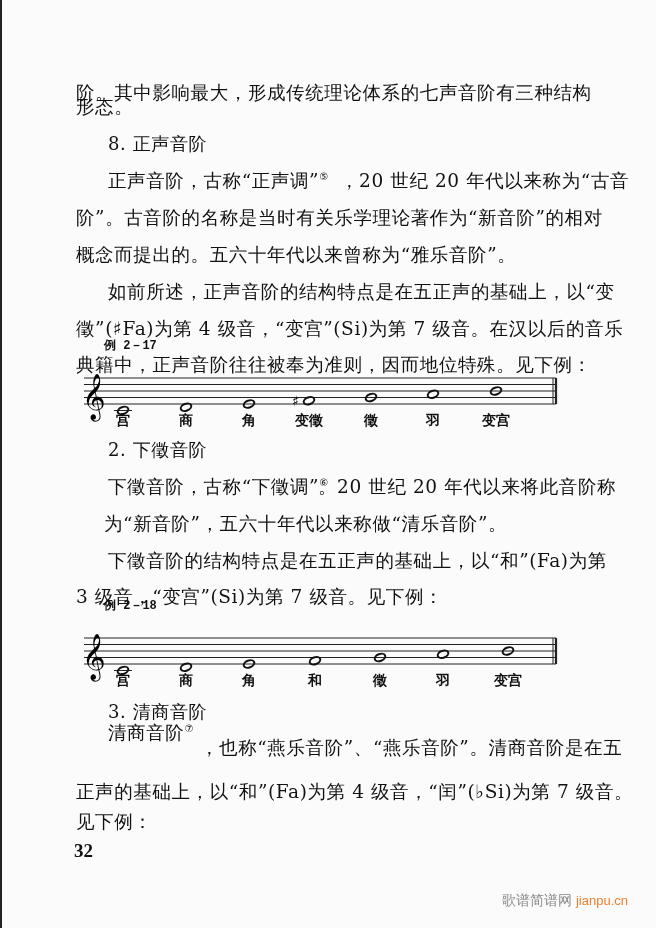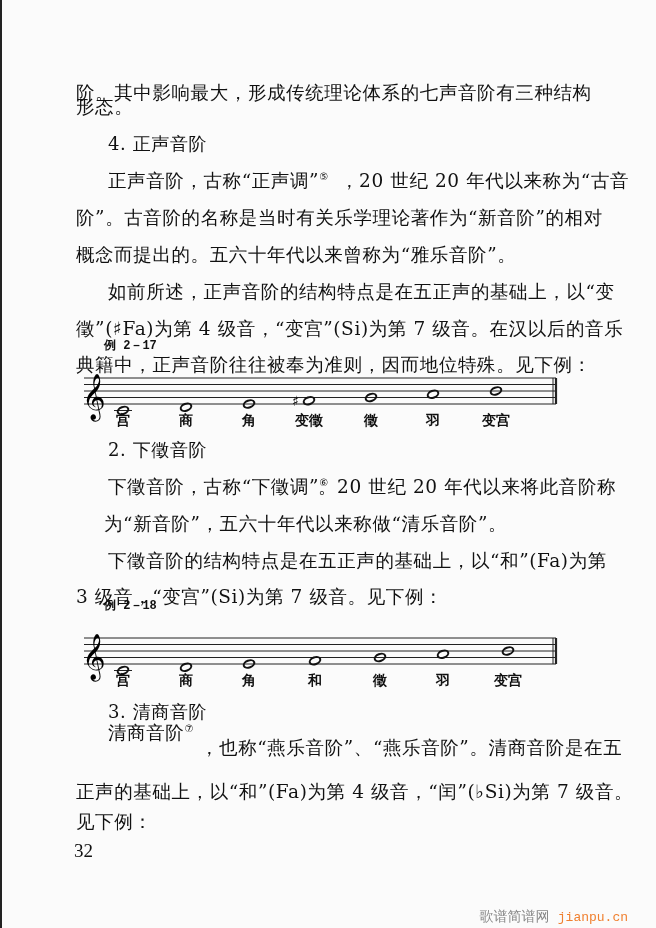--- a/index.html
+++ b/index.html
@@ -31,38 +31,37 @@
   .note-label {
     position: absolute;
     font-size: 14px;
     font-weight: bold;
     transform: translateX(-50%);
     white-space: nowrap;
   }
   .page-number {
     position: absolute; left: 74px; top: 840px;
     font-family: "Liberation Serif", serif;
-    font-weight: normal; font-size: 19px;
+    font-weight: bold; font-size: 19px;
   }
   .watermark {
     position: absolute; right: 28px; top: 892px;
     font-size: 14px; color: #888;
-    font-family: Liberation Mono, monospace;
-    margin-top: 16px;
+    font-family: Liberation Sans, sans-serif;
   }
   .watermark .url { color: #f08030; font-size: 13px; }
 </style>
 </head>
 <body>
 
 <div class="left-edge"></div>
 <div id="text-layer">
     <div class="line" style="left: 76px; top: 57px; margin-top: 24px;"><span>阶。其中影响最大，形成传统理论体系的七声音阶有三种结构</span></div>
     <div class="line" style="left: 76px; top: 95px;"><span>形态。</span></div>
-    <div class="line heading" style="left: 108px; top: 132px;"><span>4. 正声音阶</span></div>
+    <div class="line heading" style="left: 108px; top: 132px;"><span>8. 正声音阶</span></div>
     <div class="line" style="left: 108px; top: 169px;"><span>正声音阶，古称“正声调”</span><span class="sup">⑤</span></div>
     <div class="line" style="left: 340px; top: 169px;"><span>，20 世纪 20 年代以来称为“古音</span></div>
     <div class="line" style="left: 76px; top: 206px;"><span>阶”。古音阶的名称是当时有关乐学理论著作为“新音阶”的相对</span></div>
     <div class="line" style="left: 76px; top: 243px;"><span>概念而提出的。五六十年代以来曾称为“雅乐音阶”。</span></div>
     <div class="line" style="left: 108px; top: 280px;"><span>如前所述，正声音阶的结构特点是在五正声的基础上，以“变</span></div>
     <div class="line" style="left: 76px; top: 317px;"><span>徵”(♯Fa)为第 4 级音，“变宫”(Si)为第 7 级音。在汉以后的音乐</span></div>
     <div class="line" style="left: 76px; top: 353px;"><span>典籍中，正声音阶往往被奉为准则，因而地位特殊。见下例：</span></div>
     <div class="line heading" style="left: 108px; top: 438px;"><span>2. 下徵音阶</span></div>
     <div class="line" style="left: 108px; top: 475px;"><span>下徵音阶，古称“下徵调”</span><span class="sup">⑥</span></div>
     <div class="line" style="left: 318px; top: 475px;"><span>。20 世纪 20 年代以来将此音阶称</span></div>

